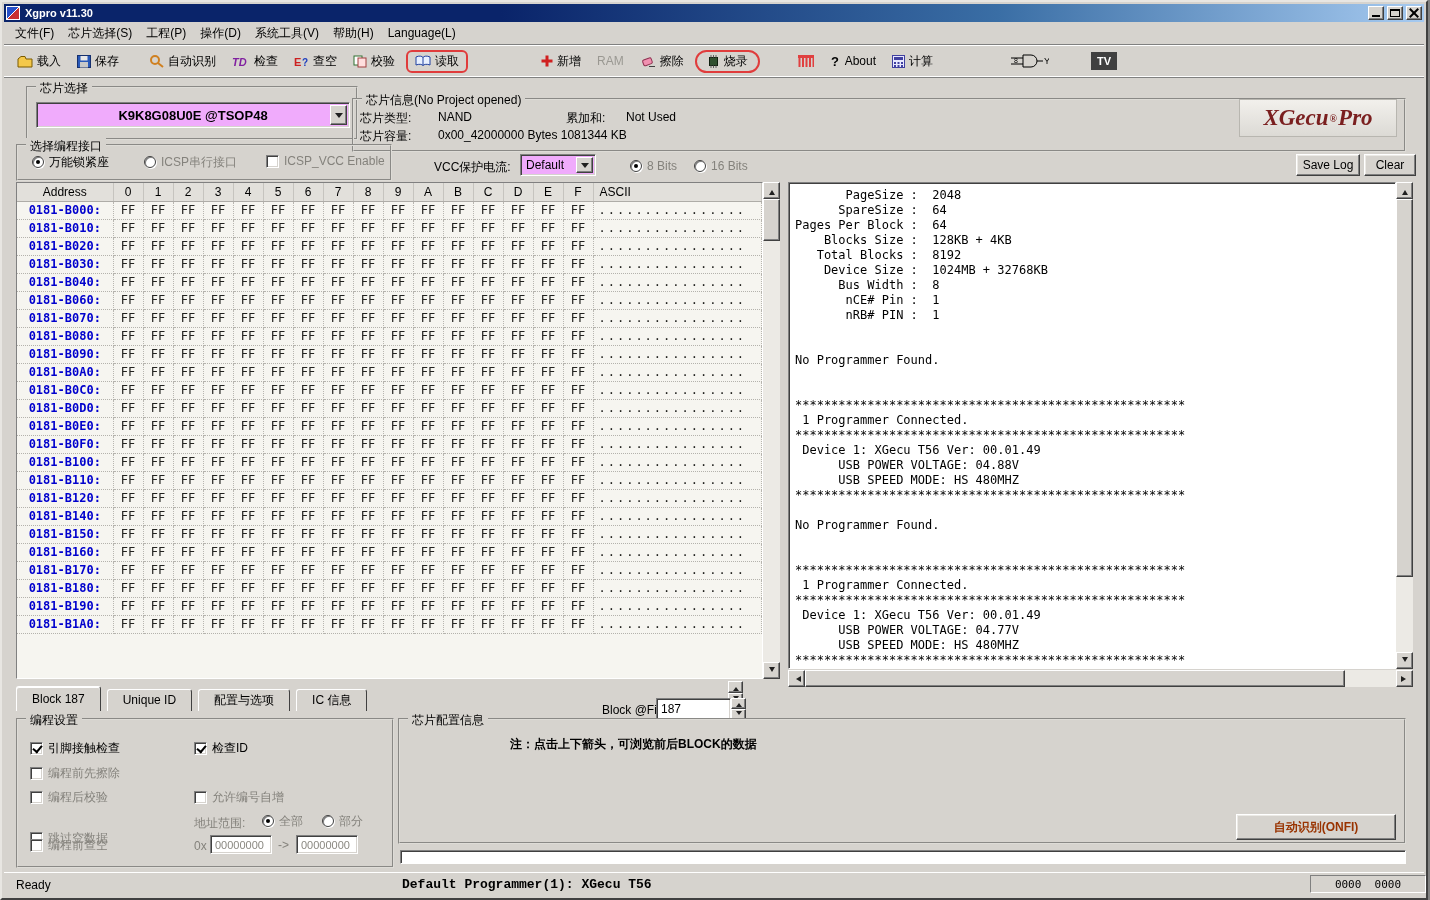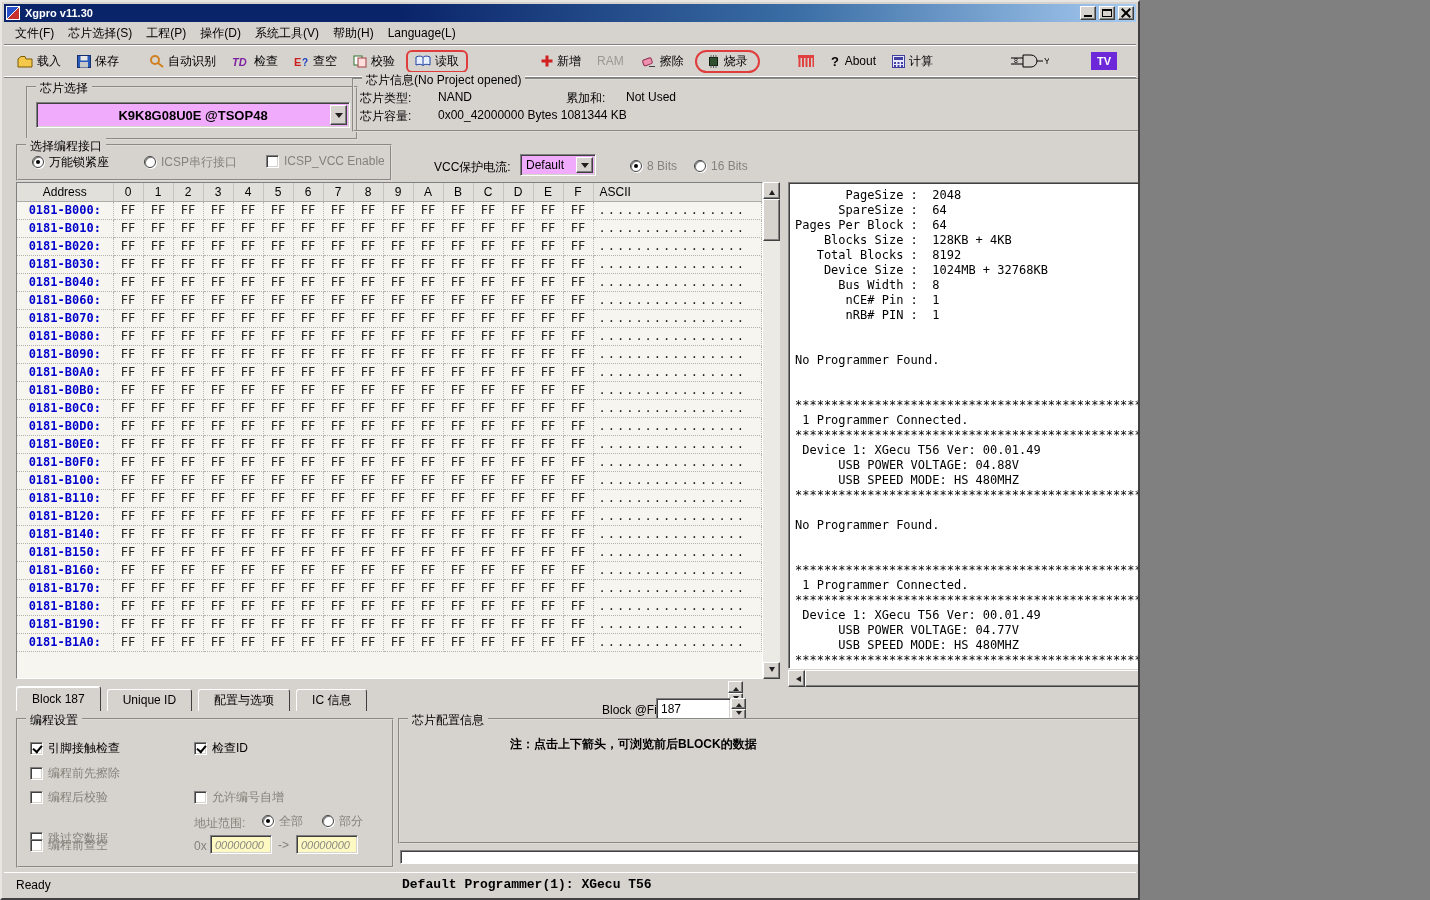--- a/index.html
+++ b/index.html
@@ -5,21 +5,21 @@
   * { box-sizing: border-box; margin: 0; padding: 0; }
   html,body { width:1430px; height:900px; }
   body {
     font-family: "Liberation Sans", sans-serif;
     font-size: 12px;
     color: #000;
     background: #808080;
   }
   .window {
     position: relative;
-    width: 1140px; height: 900px;
+    width: 1428px; height: 900px;
     background: #d6d3ce;
     border: 2px solid;
     border-color: #e8e6e2 #404040 #404040 #e8e6e2;
     overflow: hidden;
   }
   
   .titlebar {
     position: absolute; left: 2px; top: 2px; right: 2px; height: 18px;
     background: linear-gradient(90deg, #0a246a 0%, #0a246a 35%, #3a6ea5 70%, #a6caf0 100%);
     display: flex; align-items: center; padding: 0 2px; gap: 3px;
@@ -48,34 +48,34 @@
     display:flex; align-items:center; padding:0 8px;
   }
   .tb-item { display:flex; align-items:center; gap:4px; padding:2px 5px; margin-right:6px; white-space:nowrap; }
   .tb-item.red-box  { border:2px solid #e03c3c; border-radius:6px;  padding:1px 7px; }
   .tb-item.red-oval { border:2px solid #e03c3c; border-radius:12px; padding:1px 10px; }
   .tb-item.disabled { color:#9a9892; }
   .tb-item.gap-s { margin-left:14px; }
   .tb-item.gap-m { margin-left:26px; }
   .tb-item.gap-l { margin-left:62px; }
   .ic { display:inline-flex; align-items:center; }
-  .tv-badge { display:inline-block; background:#6d28d9; color:#fff; font-weight:bold; font-size:11px; padding:3px 6px; }
+  .tv-badge { display:inline-block; background:#404040; color:#fff; font-weight:bold; font-size:11px; padding:3px 6px; }
   
   .group { position:absolute; border:2px groove #dedcd7; }
   .group-label { position:absolute; top:-8px; left:8px; background:#d6d3ce; padding:0 4px; }
   .btn {
     position:absolute; background:#d6d3ce; text-align:center;
     border:1px solid; border-color:#fff #404040 #404040 #fff;
     box-shadow: inset -1px -1px 0 #808080, inset 1px 1px 0 #eceae6;
     font-size:12px; cursor:default; display:flex; align-items:center; justify-content:center;
   }
   .edit { position:absolute; background:#fff; border:1px solid; border-color:#808080 #fff #fff #808080;
           box-shadow: inset 1px 1px 0 #404040, inset -1px -1px 0 #d6d3ce;
           font-family:"Liberation Sans",sans-serif; font-size:12px; padding:0 4px; }
-  .edit.dis-edit { background:#fef9c3; color:#8a8881;font-style:italic; }
+  .edit.dis-edit { background:#ffffff; color:#8a8881; }
   .combo { position:absolute; background:#f0abfc; border:1px solid; border-color:#808080 #fff #fff #808080;
            box-shadow: inset 1px 1px 0 #404040, inset -1px -1px 0 #d6d3ce; display:flex; align-items:center; }
   .combo-arrow {
     position:absolute; right:2px; top:2px; bottom:2px; width:17px; background:#d6d3ce;
     border:1px solid; border-color:#fff #404040 #404040 #fff; box-shadow: inset -1px -1px 0 #808080;
     display:flex; align-items:center; justify-content:center;
   }
   .arr-down { width:0; height:0; border:4px solid transparent; border-top:5px solid #202020; margin-top:4px; }
   .arr-up   { width:0; height:0; border:4px solid transparent; border-bottom:5px solid #202020; margin-bottom:4px; }
   .arr-left { width:0; height:0; border:4px solid transparent; border-right:5px solid #202020; margin-right:4px; }
@@ -335,21 +335,21 @@
   <div class="group" style="left:24px; top:84px; width:332px; height:54px;">
     <span class="group-label">芯片选择</span>
     <div class="combo" style="left:8px; top:14px; width:314px; height:26px;">
       <span style="flex:1; text-align:center; font-weight:bold; font-size:13px;">K9K8G08U0E @TSOP48</span>
       <div class="combo-arrow">
           <div class="arr-down"></div>
         </div>
     </div>
   </div>
 
-  <div class="group" style="left:350px; top:76px; width:1054px; height:54px;text-align:center;">
+  <div class="group" style="left:350px; top:96px; width:1054px; height:54px;text-align:center;">
     <span class="group-label">芯片信息(No Project opened)</span>
     <span class="abs" style="left:6px; top:10px;">芯片类型:</span>
     <span class="abs" style="left:84px; top:10px;">NAND</span>
     <span class="abs" style="left:212px; top:10px;">累加和:</span>
     <span class="abs" style="left:272px; top:10px;">Not Used</span>
     <span class="abs" style="left:6px; top:28px;">芯片容量:</span>
     <span class="abs" style="left:84px; top:28px;">0x00_42000000 Bytes 1081344 KB</span>
   </div>
 
   <div class="logo">
@@ -615,40 +615,20 @@
             <td>FF</td>
             <td>FF</td>
             <td>FF</td>
             <td>FF</td>
             <td>FF</td>
             <td>FF</td>
             <td>FF</td>
             <td class="ascii">................</td>
           </tr>
           <tr>
-            <td class="addr">0181-B0B0:</td>
-            <td>FF</td>
-            <td>FF</td>
-            <td>FF</td>
-            <td>FF</td>
-            <td>FF</td>
-            <td>FF</td>
-            <td>FF</td>
-            <td>FF</td>
-            <td>FF</td>
-            <td>FF</td>
-            <td>FF</td>
-            <td>FF</td>
-            <td>FF</td>
-            <td>FF</td>
-            <td>FF</td>
-            <td>FF</td>
-            <td class="ascii">................</td>
-          </tr>
-          <tr>
             <td class="addr">0181-B0C0:</td>
             <td>FF</td>
             <td>FF</td>
             <td>FF</td>
             <td>FF</td>
             <td>FF</td>
             <td>FF</td>
             <td>FF</td>
             <td>FF</td>
             <td>FF</td>

